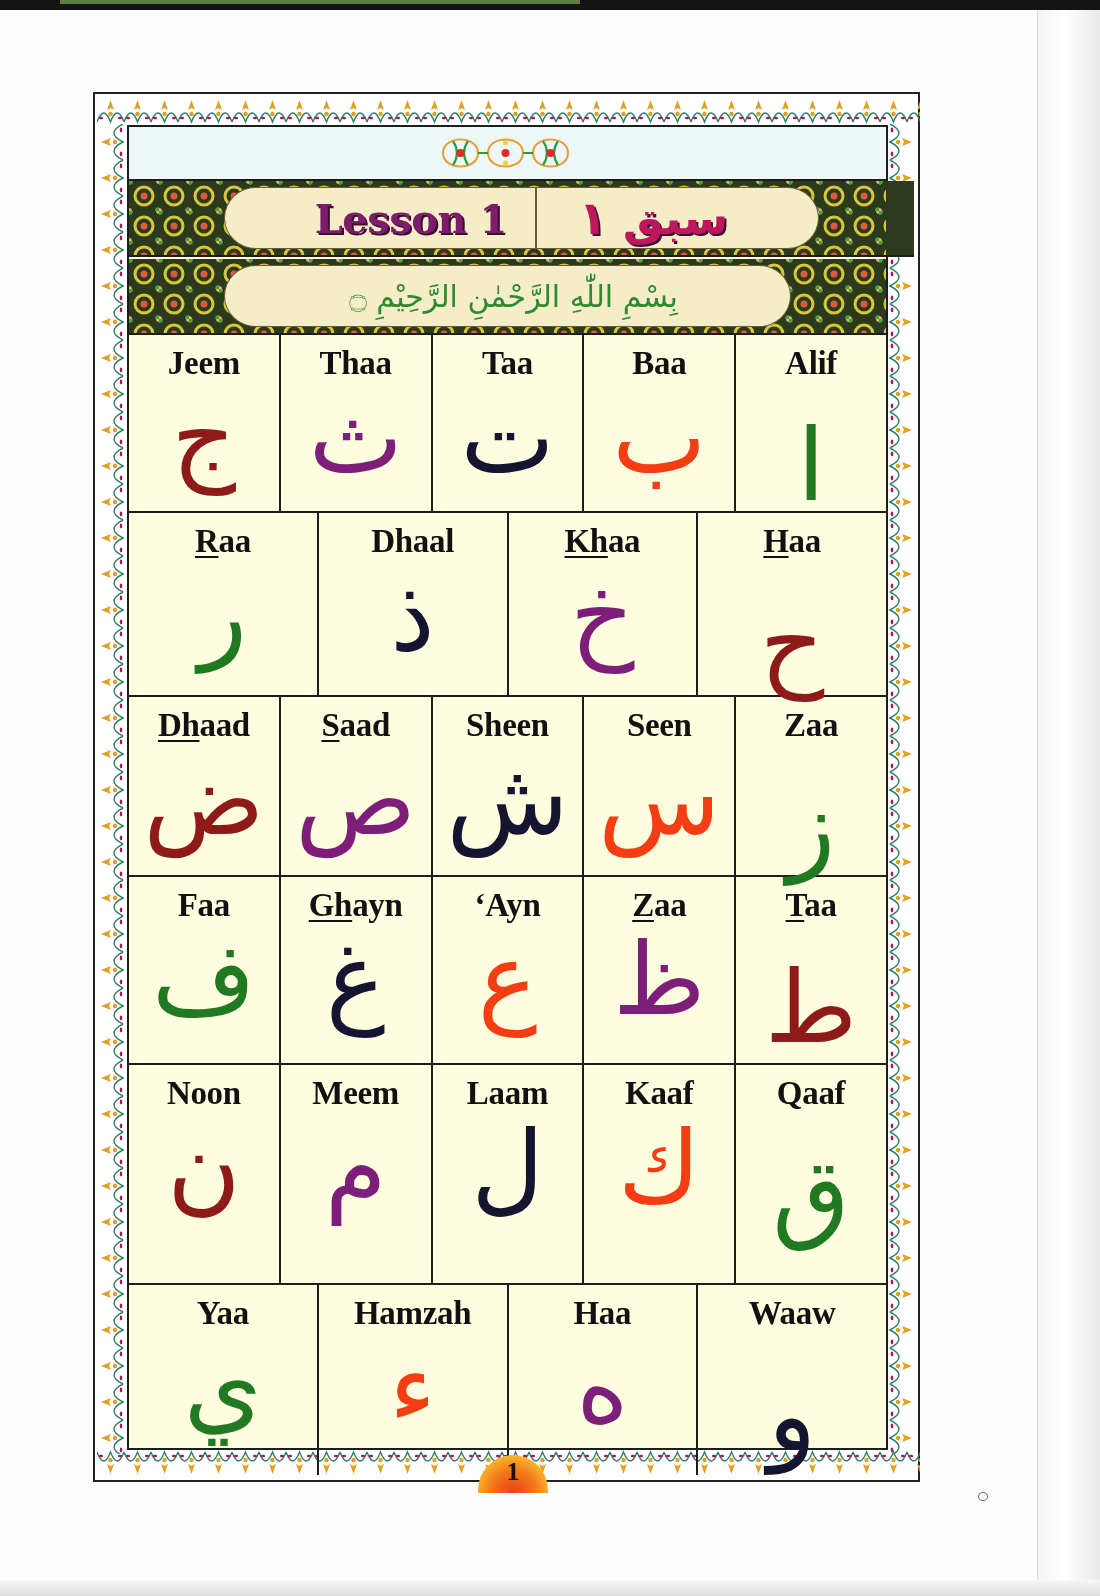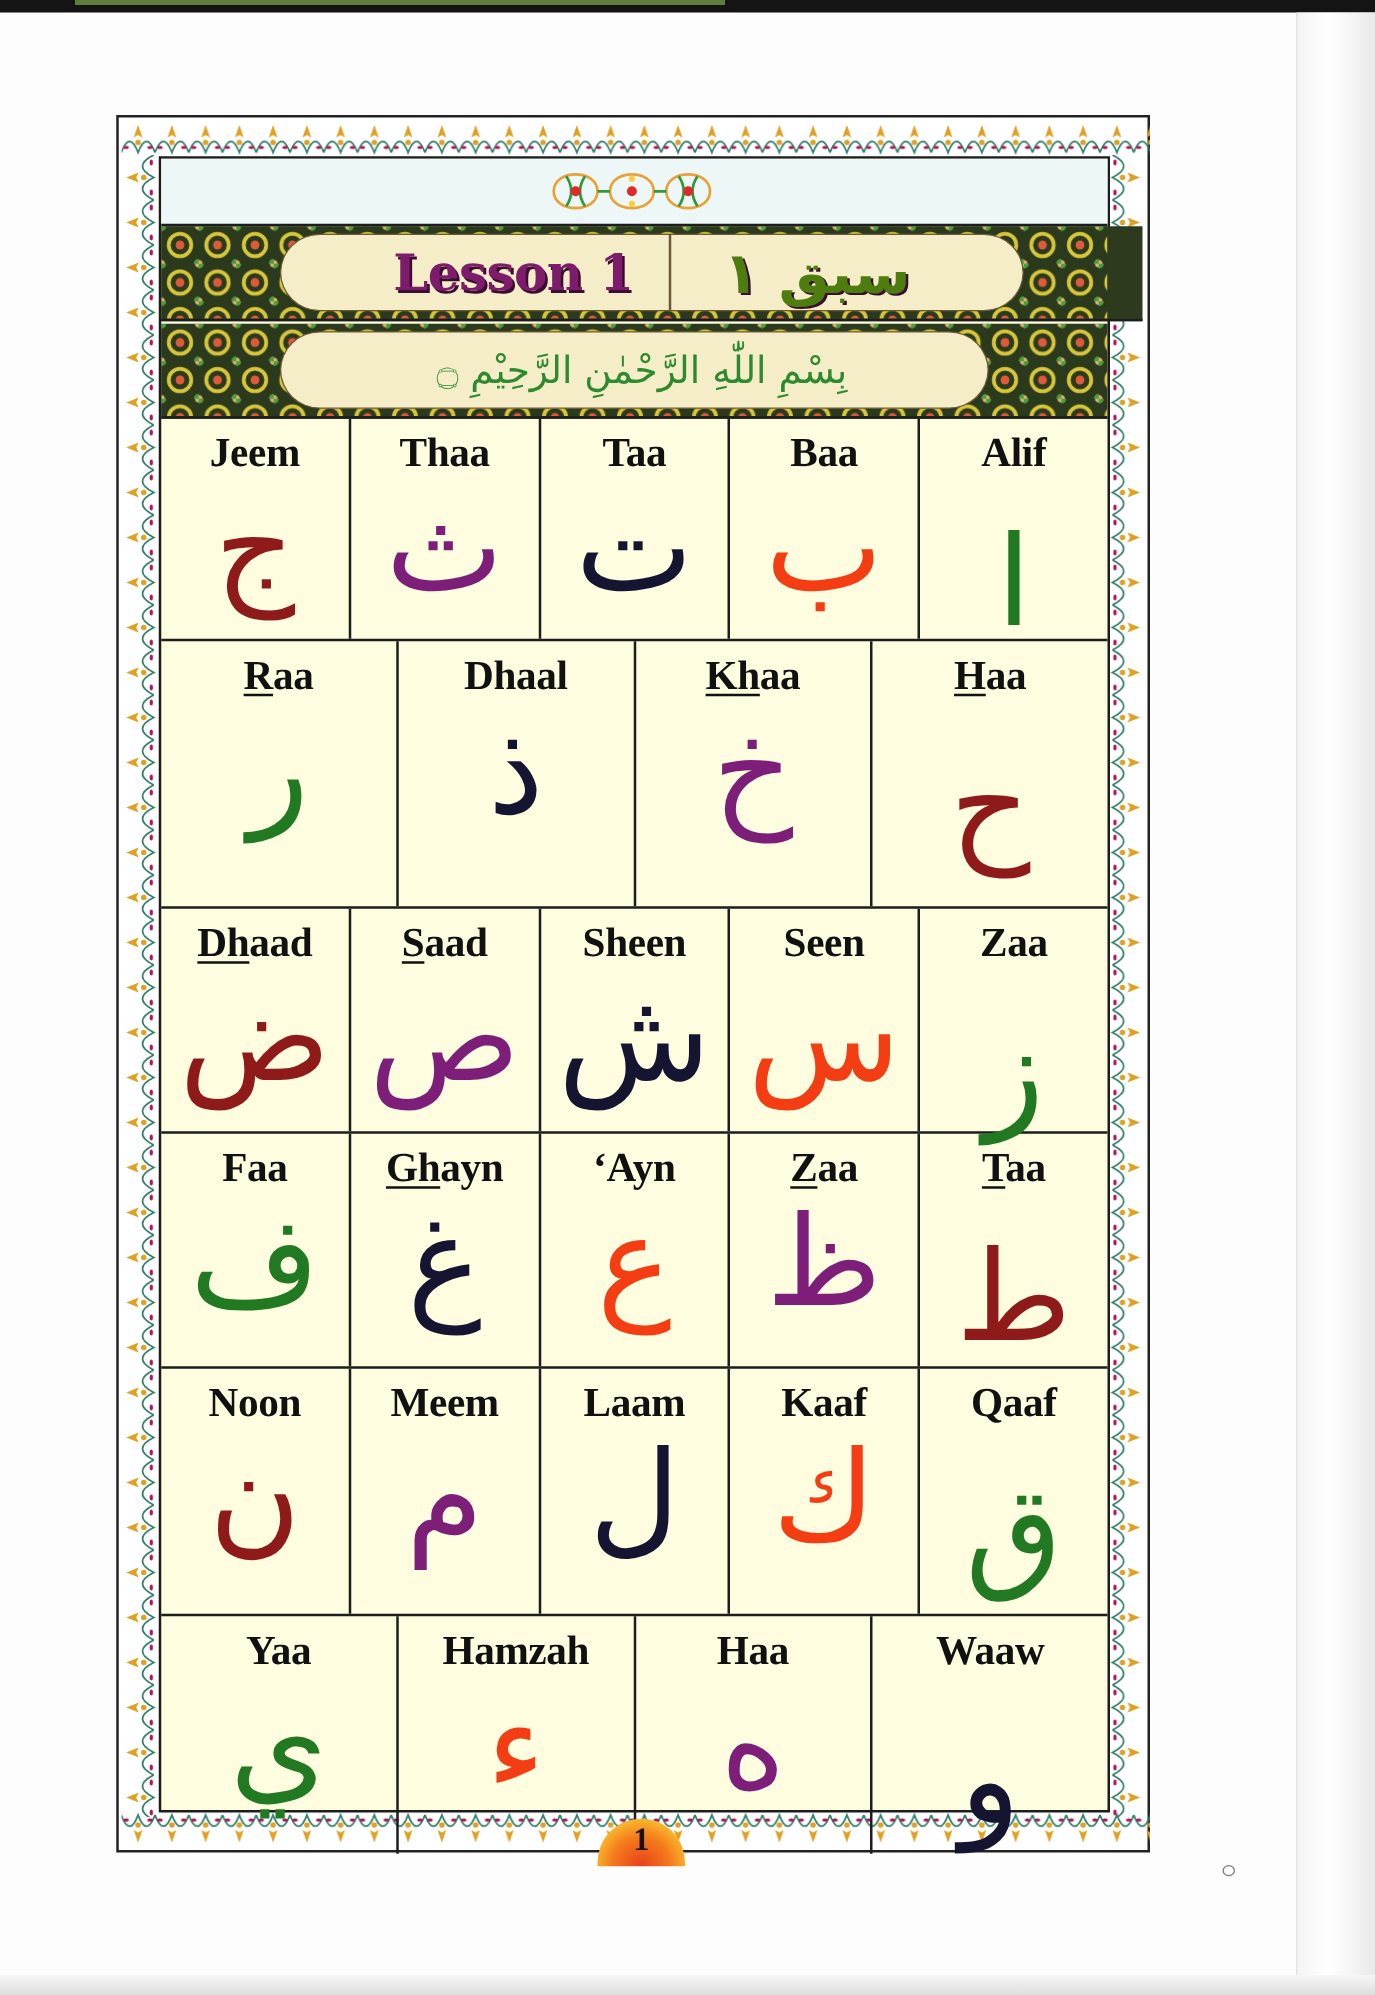--- a/index.html
+++ b/index.html
@@ -48,21 +48,21 @@
   .banner-bism { top:132px; }
 
   .title-en {
     font-family:"DejaVu Serif", serif; font-weight:bold; font-size:40px;
     color:#7c1c6a; text-shadow:2px 2px 0 #3a0d33; letter-spacing:-0.5px;
     padding-right:28px;
   }
   .title-sep { width:2px; height:60px; background:#6b5a34; }
   .title-ar {
     font-family:"DejaVu Sans", sans-serif; font-weight:bold; font-size:46px;
-    color:#4d7c0f; text-shadow:2px 2px 0 #3a0d33; padding-left:42px; direction:rtl;
+    color:#be185d; text-shadow:2px 2px 0 #3a0d33; padding-left:42px; direction:rtl;
   }
   .bism {
     font-family:"DejaVu Sans", sans-serif; font-size:30px; color:#2e8a2e; direction:rtl;margin-left:12px;
   }
 
   .grid { position:absolute; left:0; top:208px; width:757px; }
   .row { display:flex; border-bottom:2px solid #1d1d1d; box-sizing:border-box; }
   .row:last-child { border-bottom:none; }
   .cell {
     flex:1; border-right:2px solid #1d1d1d; box-sizing:border-box;
@@ -222,21 +222,21 @@
         </div>
         <div class="cell">
           <div class="cell-name"><u></u><span>Baa</span></div>
           <div class="cell-letter" style="color: rgb(244, 61, 18);">ب</div>
         </div>
         <div class="cell">
           <div class="cell-name"><u></u><span>Alif</span></div>
           <div class="cell-letter" style="color: rgb(33, 122, 34);">ا</div>
         </div>
       </div>
-      <div class="row" style="height: 214px;">
+      <div class="row" style="height: 184px;">
         <div class="cell">
           <div class="cell-name"><u>R</u><span>aa</span></div>
           <div class="cell-letter" style="color: rgb(33, 122, 34);">ر</div>
         </div>
         <div class="cell">
           <div class="cell-name"><u></u><span>Dhaal</span></div>
           <div class="cell-letter" style="color: rgb(21, 21, 49);">ذ</div>
         </div>
         <div class="cell">
           <div class="cell-name"><u>Kh</u><span>aa</span></div>
@@ -284,21 +284,21 @@
         </div>
         <div class="cell">
           <div class="cell-name"><u>Z</u><span>aa</span></div>
           <div class="cell-letter" style="color: rgb(125, 31, 120);">ظ</div>
         </div>
         <div class="cell">
           <div class="cell-name"><u>T</u><span>aa</span></div>
           <div class="cell-letter" style="color: rgb(142, 26, 26);">ط</div>
         </div>
       </div>
-      <div class="row" style="height: 198px; justify-content: space-between;">
+      <div class="row" style="height: 220px; justify-content: space-between;">
         <div class="cell">
           <div class="cell-name"><u></u><span>Noon</span></div>
           <div class="cell-letter" style="color: rgb(142, 26, 26);">ن</div>
         </div>
         <div class="cell">
           <div class="cell-name"><u></u><span>Meem</span></div>
           <div class="cell-letter" style="color: rgb(125, 31, 120);">م</div>
         </div>
         <div class="cell">
           <div class="cell-name"><u></u><span>Laam</span></div>

